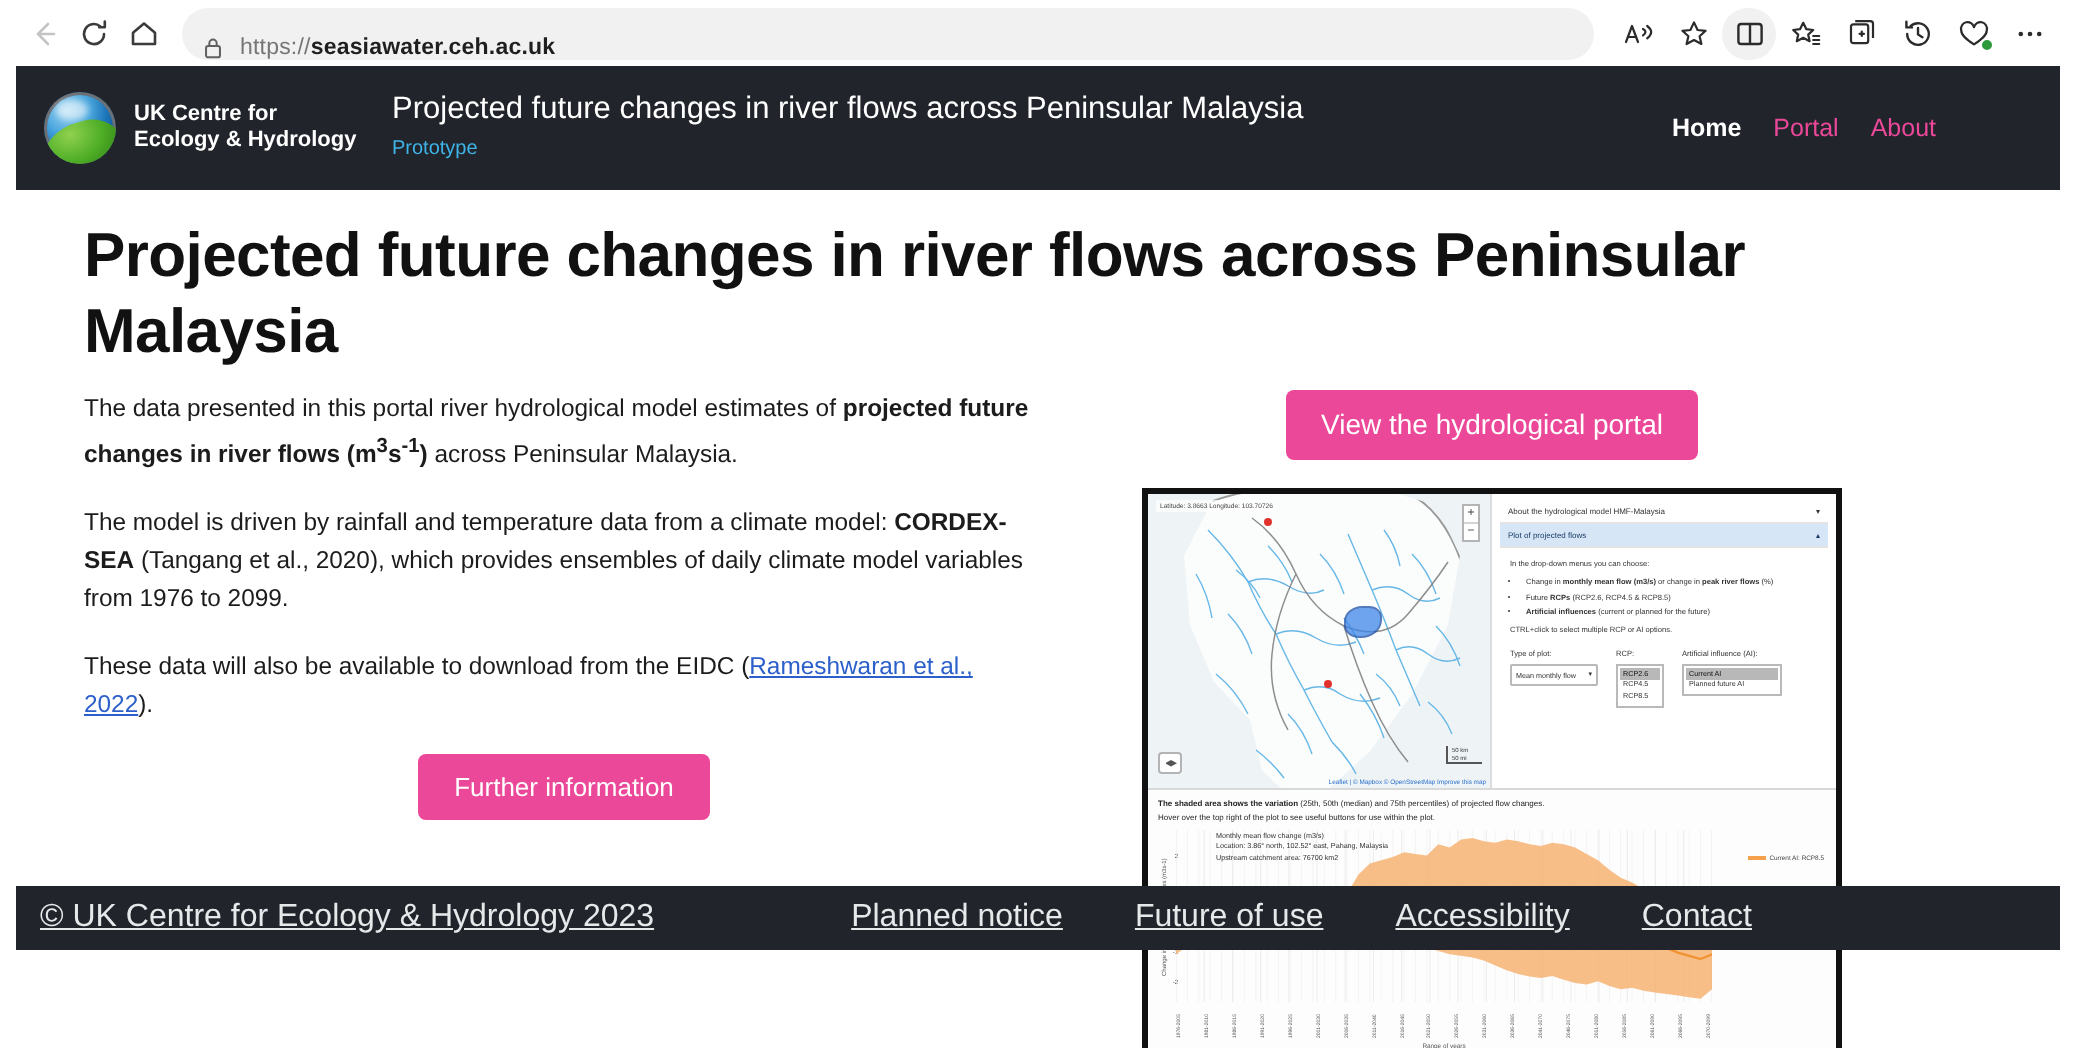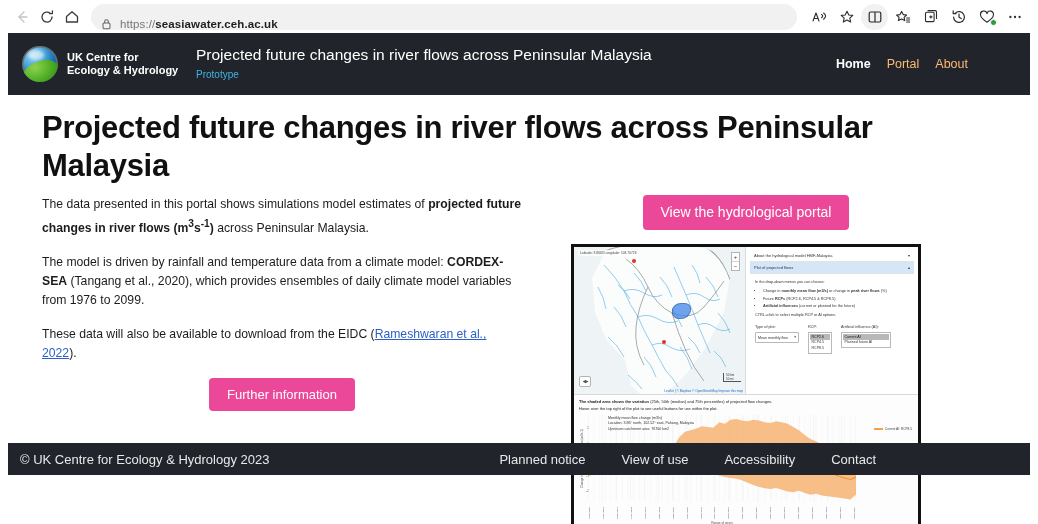--- a/index.html
+++ b/index.html
@@ -120,21 +120,21 @@
     font-size: 15.5px;
     line-height: 20px;
   }
   .header-sub {
     color: #3fb3e8;
     font-size: 10px;
     line-height: 18px;
     margin-top: 1px;
   }
   .header-nav { display: flex; gap: 16px; padding-right: 48px; }
-  .nav-link { font-size: 12.5px; color: #fdba74; }
+  .nav-link { font-size: 12.5px; color: #ec4899; }
   .nav-link.active { color: #ffffff; font-weight: bold; }
 
   
   .main {
     position: relative;
     padding: 14px 36px 0 42px;
     height: 397px;
   }
   h1.page-title {
     font-size: 31px;
@@ -334,21 +334,22 @@
   
   .site-footer {
     position: absolute;
     left: 8px; right: 8px; bottom: 0;
     height: 32px;
     background: #21252b;
     display: flex;
     align-items: center;
     padding: 0 12px;
     color: #e6e8ea;
-    font-size: 13px;
+    font-size: 16px;
+    text-decoration: underline;
   }
   .footer-links { display: flex; gap: 36px; margin-left: auto; padding-right: 142px; }
   .footer-links a { color: #e6e8ea; text-decoration: none; }
   .scroll-edge {
     position: absolute; right: 0; top: 33px; bottom: 0;
     width: 8px; background: #ffffff;
   }
 </style>
 </head>
 <body>
@@ -458,21 +459,21 @@
     </div>
   </div>
 
   <div class="main">
     <h1 class="page-title">Projected future changes in river flows across Peninsular Malaysia</h1>
 
     <div class="cols">
       <div class="left-col">
 
         <p class="body-text">
-          <span>The data presented in this portal shows simulations model estimates of </span><b>projected future changes in river flows (m<sup>3</sup>s<sup>-1</sup>)</b><span> across Peninsular Malaysia.</span>
+          <span>The data presented in this portal river hydrological model estimates of </span><b>projected future changes in river flows (m<sup>3</sup>s<sup>-1</sup>)</b><span> across Peninsular Malaysia.</span>
         </p>
 
 
         <p class="body-text">
           <span>The model is driven by rainfall and temperature data from a climate model: </span><b>CORDEX-SEA</b><span> (Tangang et al., 2020), which provides ensembles of daily climate model variables from 1976 to 2099.</span>
         </p>
 
 
         <p class="body-text">
           <span>These data will also be available to download from the EIDC (</span><a class="inline-link">Rameshwaran et al., 2022</a><span>).</span>
@@ -710,19 +711,19 @@
           </div>
         </div>
       </div>
     </div>
   </div>
 
   <div class="site-footer">
     <span>© UK Centre for Ecology &amp; Hydrology 2023</span>
     <div class="footer-links">
       <a>Planned notice</a>
-      <a>View of use</a>
+      <a>Future of use</a>
       <a>Accessibility</a>
       <a>Contact</a>
     </div>
   </div>
   <div class="scroll-edge"></div>
 </div>
 
 </body></html>

